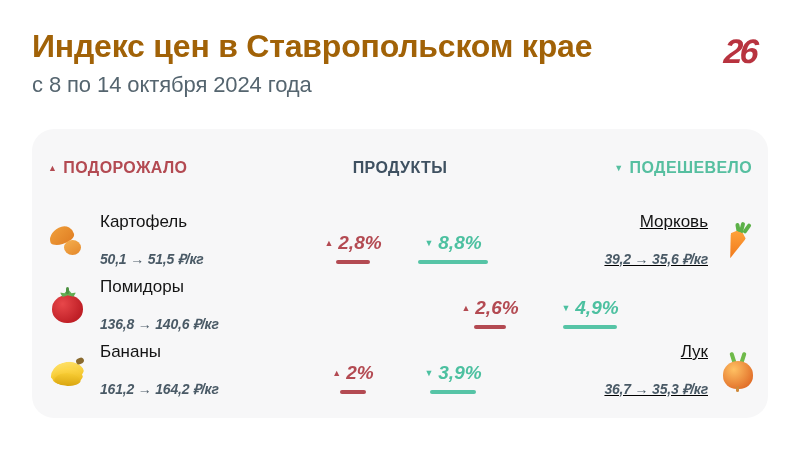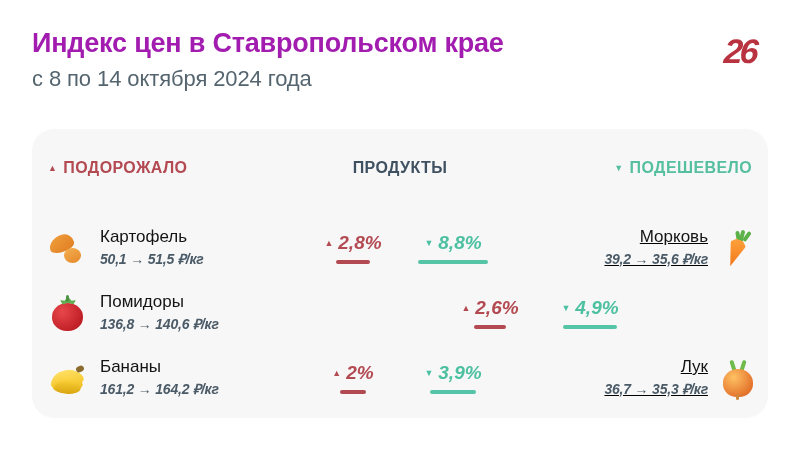--- a/index.html
+++ b/index.html
@@ -16,23 +16,23 @@
   .header {
     position:absolute;
     left:32px; top:26px;
     width:736px;
     display:flex;
     justify-content:space-between;
     align-items:flex-start;
   }
   .titles { display:flex; flex-direction:column; }
   .title-main {
-    font-size:27px;
+    font-size:32px;
     font-weight:bold;
-    color:#a21caf;
+    color:#a16207;
     letter-spacing:-0.2px;
     line-height:1.26;
     white-space:nowrap;
   }
   .title-sub {
     font-size:22px;
     font-weight:normal;
     color:#55656f;
     letter-spacing:-0.1px;
     line-height:1.3;
@@ -121,21 +121,21 @@
     color:#141414;
     line-height:1.2;
     white-space:nowrap;
   }
   .pprice {
     font-size:14px;
     font-weight:bold;
     font-style:italic;
     color:#4a5a66;
     line-height:1.25;
-    margin-top:3px;
+    margin-top:18px;
     white-space:nowrap;
     letter-spacing:-0.2px;
   }
 
   
   .mid {
     flex:1;
     display:flex;
     justify-content:center;
     align-items:flex-start;

